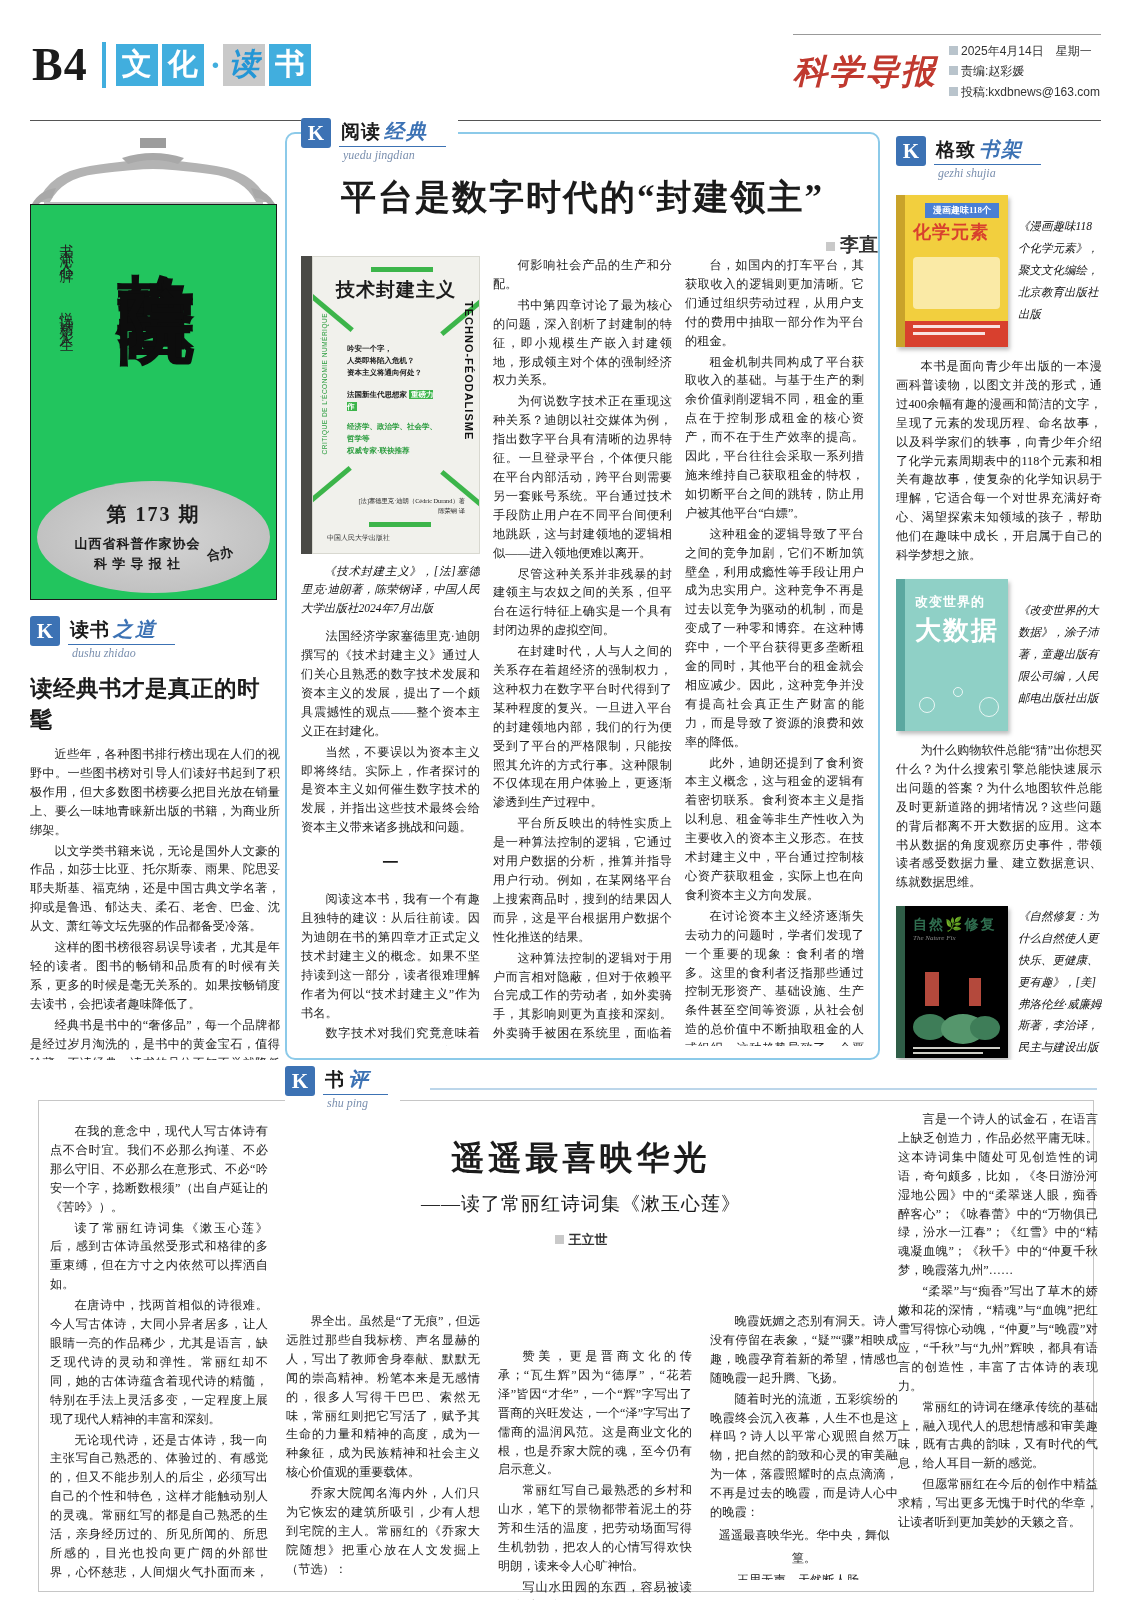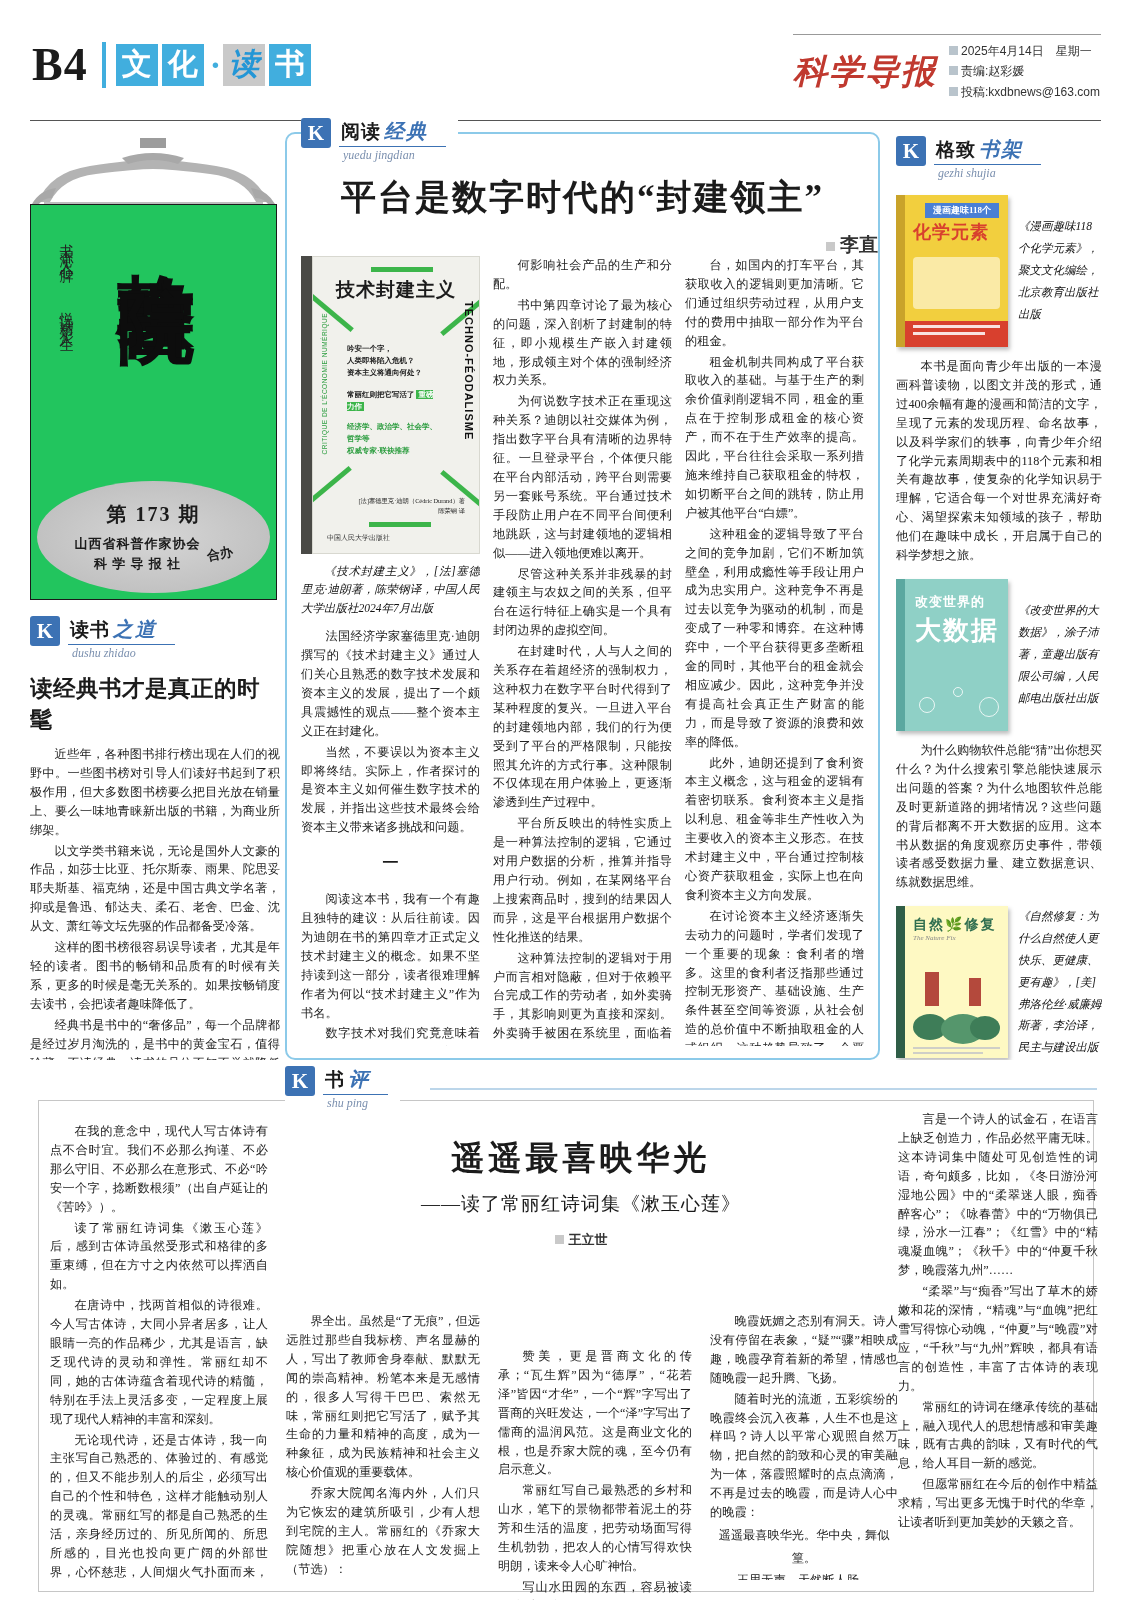--- a/index.html
+++ b/index.html
@@ -97,21 +97,21 @@
   .bc1-band { position:absolute; left:0; right:0; bottom:0; height:26px; background:#d8402e; }
   .bc1-band i { display:block; height:3px; background:rgba(255,255,255,0.85); margin:4px 8px 0; }
   
   .bc2 .sp { background:#5ba8a0; }
   .bc2 .bc-face { background:#8fd0c6; }
   .bc2-top { color:#fff; font-size:13px; font-weight:bold; margin:14px 0 2px 10px; letter-spacing:1px; }
   .bc2-main { color:#fff; font-size:26px; font-weight:700; margin-left:10px; letter-spacing:2px; }
   .bc2 .dot { position:absolute; border:1.5px solid rgba(255,255,255,0.8); border-radius:50%; }
   
   .bc3 .sp { background:#2f5d47; }
-  .bc3 .bc-face { background:#fef9c3; }
+  .bc3 .bc-face { background:#000000; }
   .bc3-title { font-size:14px; font-weight:900; color:#2f6e4f; margin:10px 0 0 8px; letter-spacing:2px; }
   .bc3-en { font-size:7px; font-style:italic; color:#888; margin-left:8px; }
   .bc3-art { position:absolute; left:6px; right:6px; bottom:18px; height:70px; }
   .bc3-art .bush { position:absolute; background:#3e7d58; border-radius:50%; }
   .bc3-art .bld { position:absolute; background:#b4493c; }
   .bc3-lines { position:absolute; left:8px; bottom:4px; right:8px; }
   .bc3-lines i { display:block; height:2px; background:#cfcfc7; margin-top:3px; }
 
   
   .sp-box { position:absolute; left:38px; top:1100px; width:1056px; height:492px; border:1px solid #c6c6c6; }
@@ -223,21 +223,21 @@
             <span class="gbar" style="left:-14px; bottom:64px; width:58px; transform:rotate(-40deg);"></span>
             <span class="gbar" style="right:-14px; bottom:60px; width:58px; transform:rotate(40deg);"></span>
             <span class="gbar" style="left:56px; bottom:26px; width:62px;"></span>
             <div class="tf-title">技术封建主义</div>
             <div class="tf-side-en">TECHNO-FÉODALISME</div>
             <div class="tf-left-fr">CRITIQUE DE L'ÉCONOMIE NUMÉRIQUE</div>
             <div class="tf-mid">
               <div>吟安一个字，</div>
               <div>人类即将陷入危机？</div>
               <div>资本主义将通向何处？</div>
-              <div style="margin-top:10px;"><span>常丽红则把它写活了</span> <span class="hl">重磅力作</span></div>
+              <div style="margin-top:10px;"><span>法国新生代思想家</span> <span class="hl">重磅力作</span></div>
               <div class="tf-small-green">经济学、政治学、社会学、哲学等</div>
               <div class="tf-small-green" style="margin-top:0;">权威专家·联袂推荐</div>
             </div>
             <div class="tf-authors">
               <div>[法]塞德里克·迪朗（Cédric Durand）著</div>
               <div>陈荣钢 译</div>
             </div>
             <div class="tf-pub">中国人民大学出版社</div>
           </div>
         </div>

